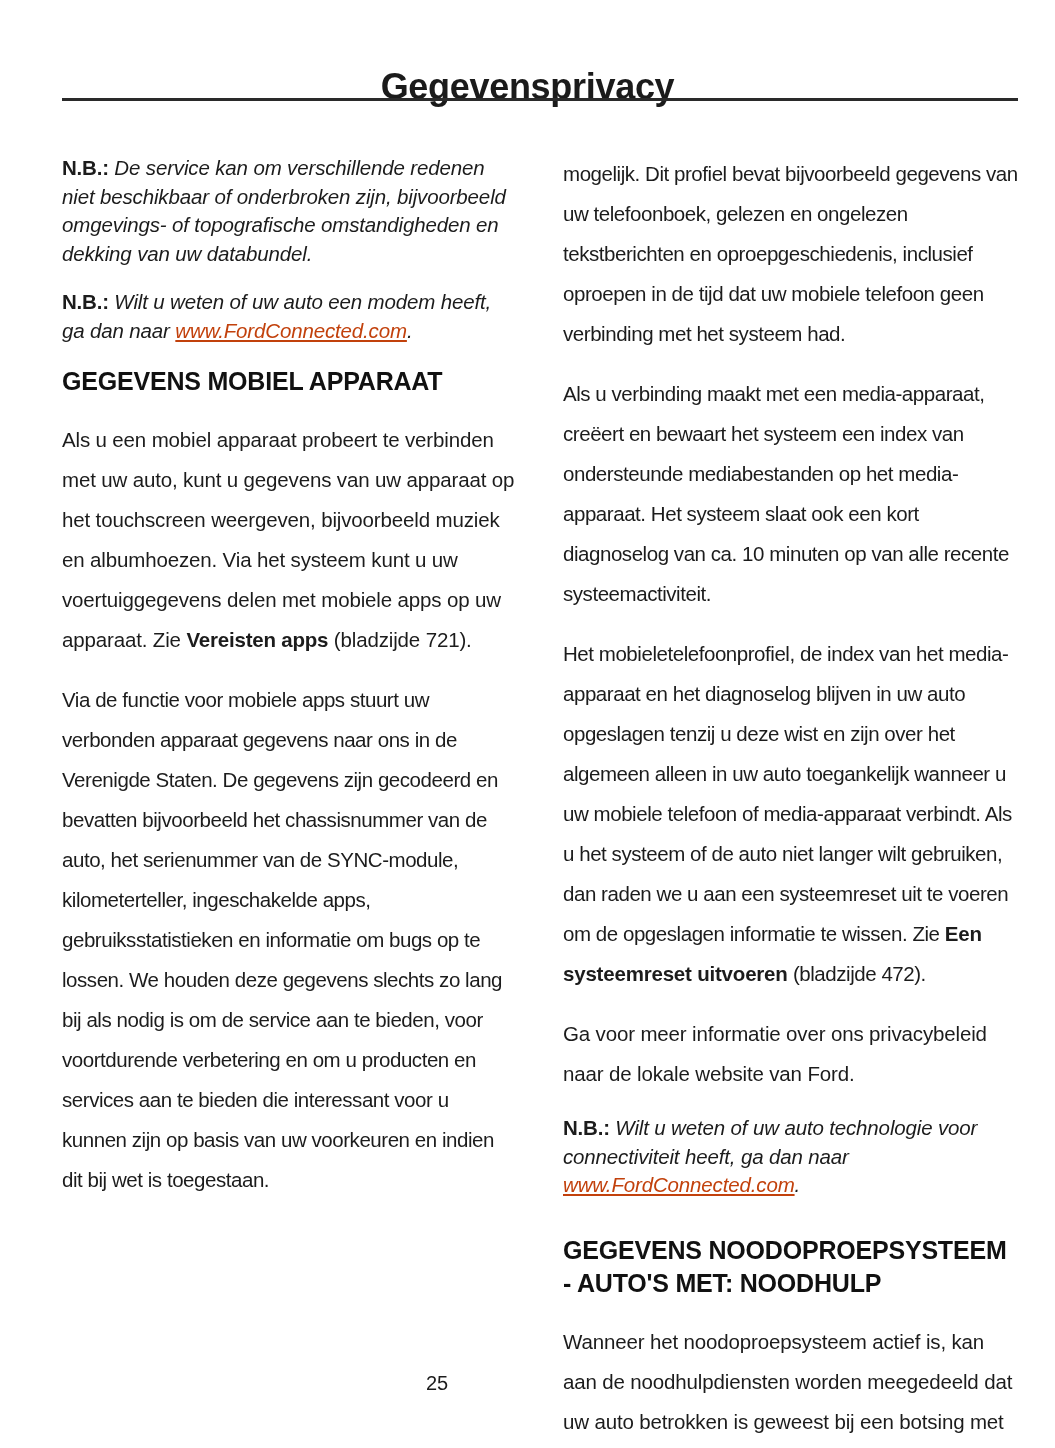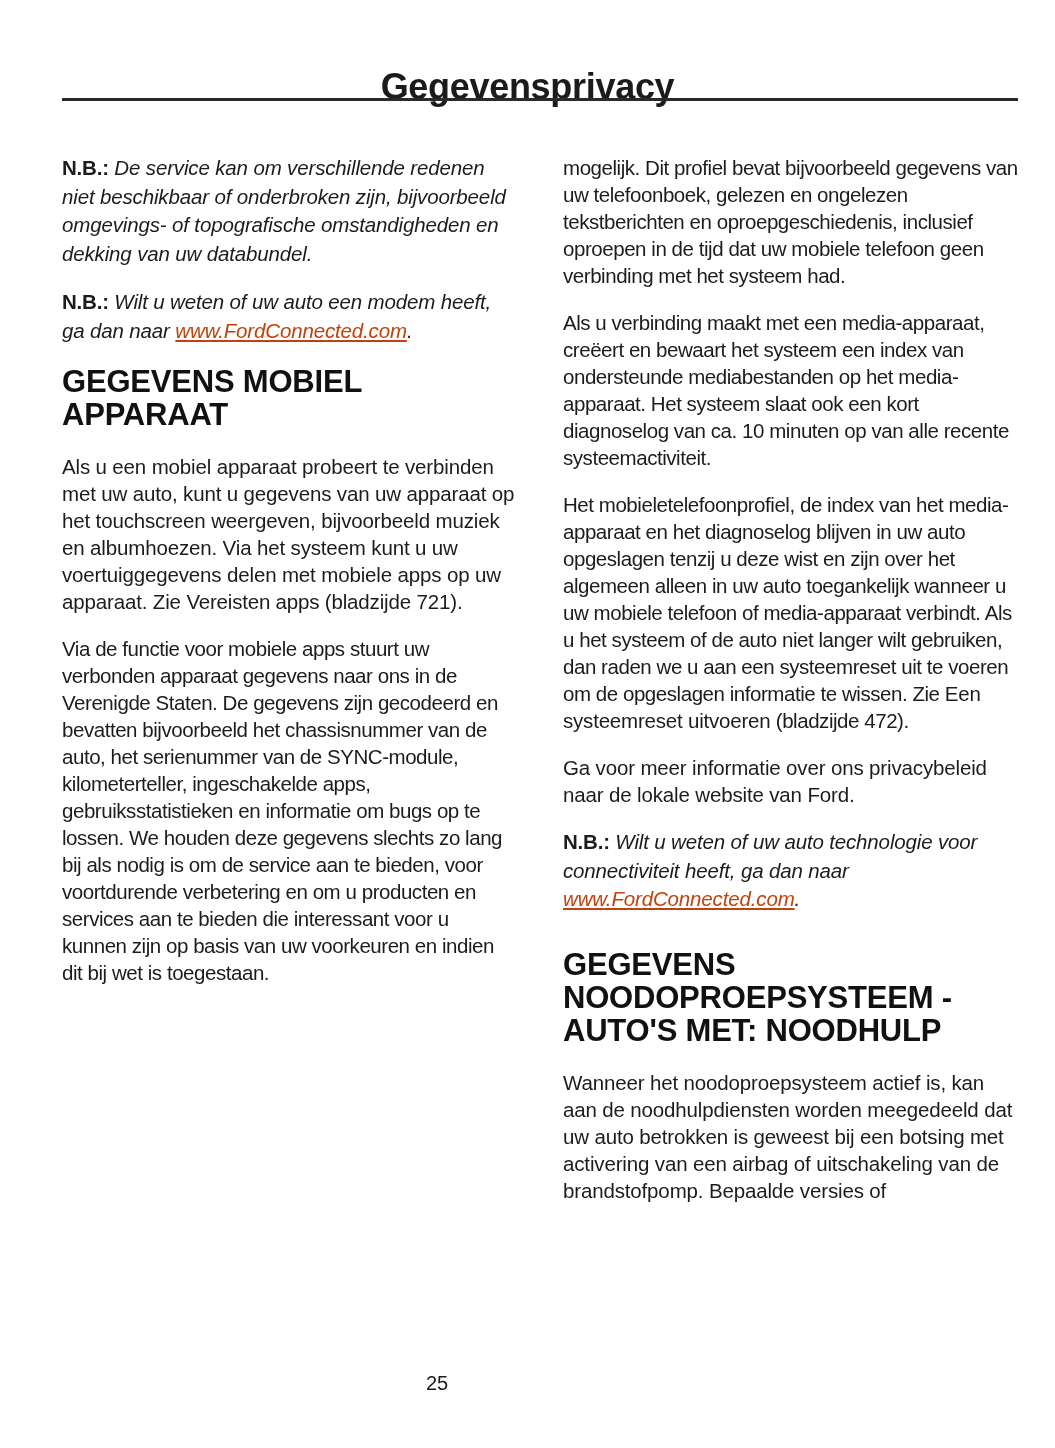--- a/index.html
+++ b/index.html
@@ -51,53 +51,53 @@
     gap: 46px;
   }
   .column {
     width: 455px;
   }
 
   
   p.para {
     margin: 0 0 20px 0;
     font-size: 20.5px;
-    line-height: 27px;
+    line-height: 40px;
     color: #1c1c1c;
     letter-spacing: -0.15px;
   }
   p.para.tight {
     letter-spacing: -0.45px;
   }
   p.note {
     margin: 0 0 20px 0;
     font-size: 20.5px;
     line-height: 28.5px;
     font-style: italic;
     color: #1c1c1c;
     letter-spacing: -0.15px;
   }
   .nb-label {
     font-style: normal;
     font-weight: 800;
     letter-spacing: -0.2px;
   }
   .bold {
-    font-weight: 400;
+    font-weight: 700;
     letter-spacing: -0.2px;
   }
   a.link, .link {
     color: #c2410c;
     text-decoration: underline;
     font-style: italic;
   }
 
   h2.section-head {
     margin: 12px 0 22px 0;
-    font-size: 31px;
+    font-size: 25px;
     line-height: 33px;
     font-weight: 800;
     text-transform: uppercase;
     letter-spacing: -0.2px;
     color: #111111;
   }
   h2.section-head.spaced-top {
     margin-top: 34px;
   }
 

